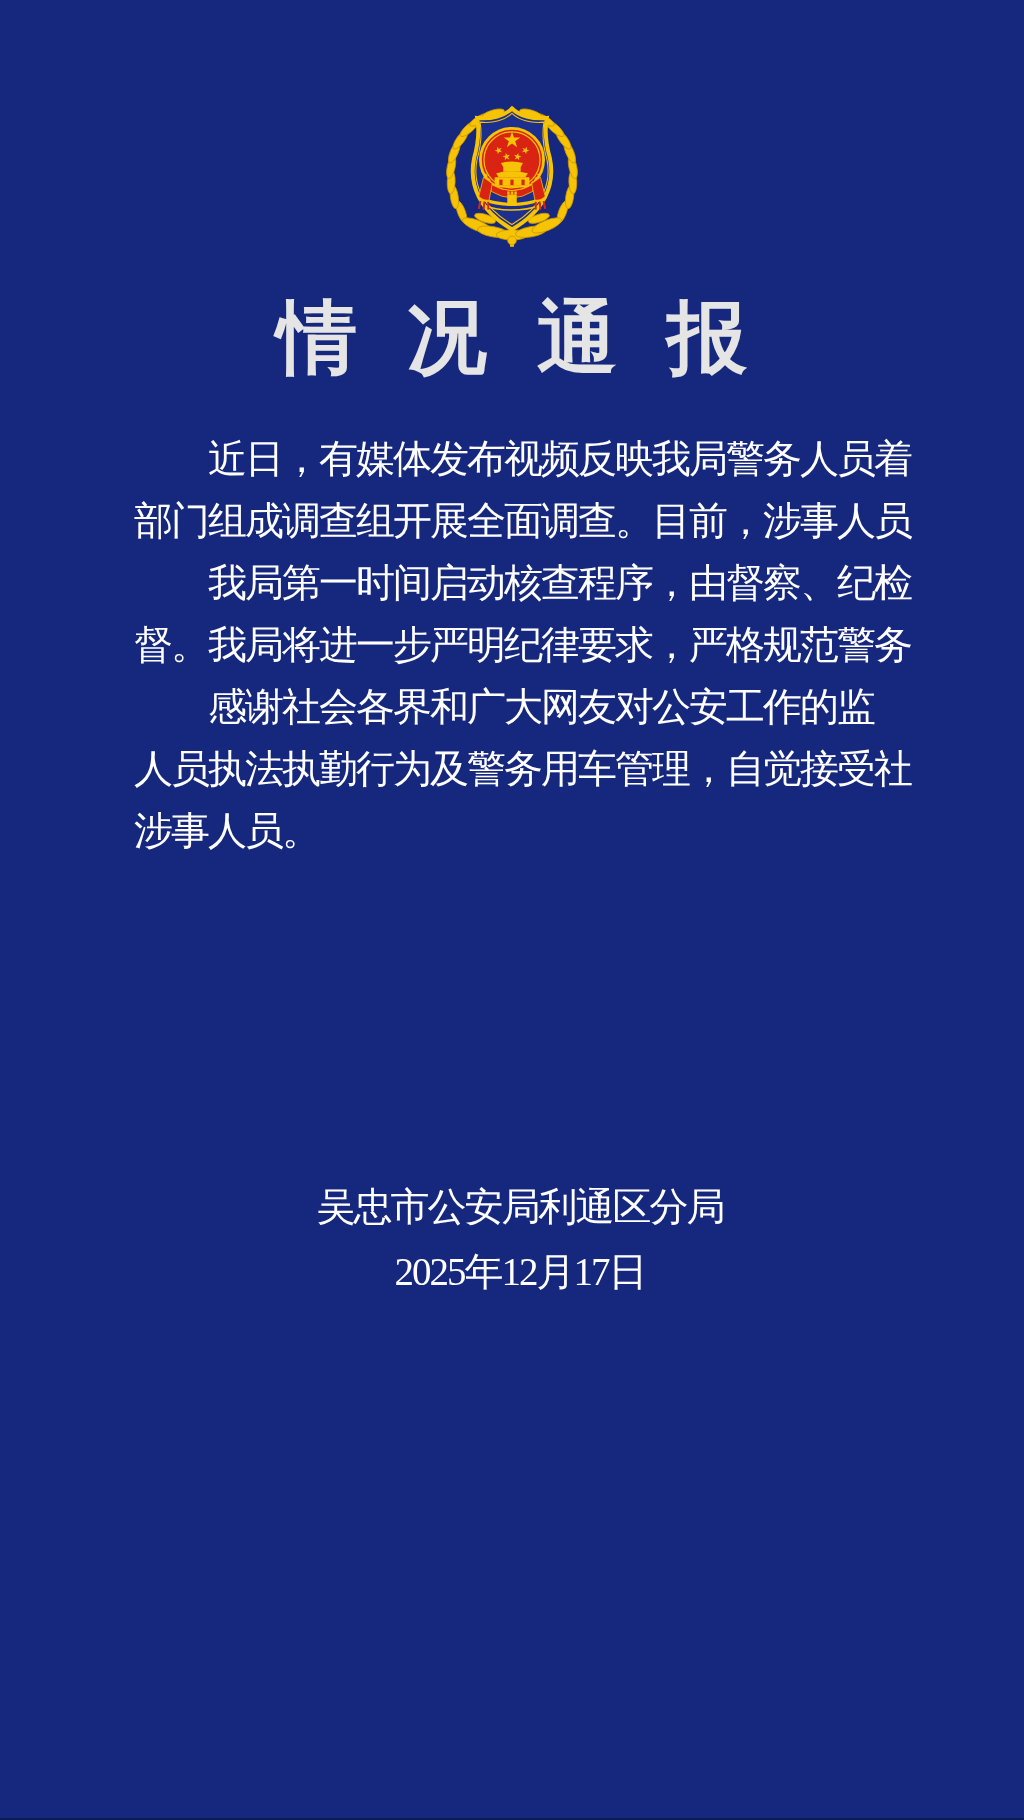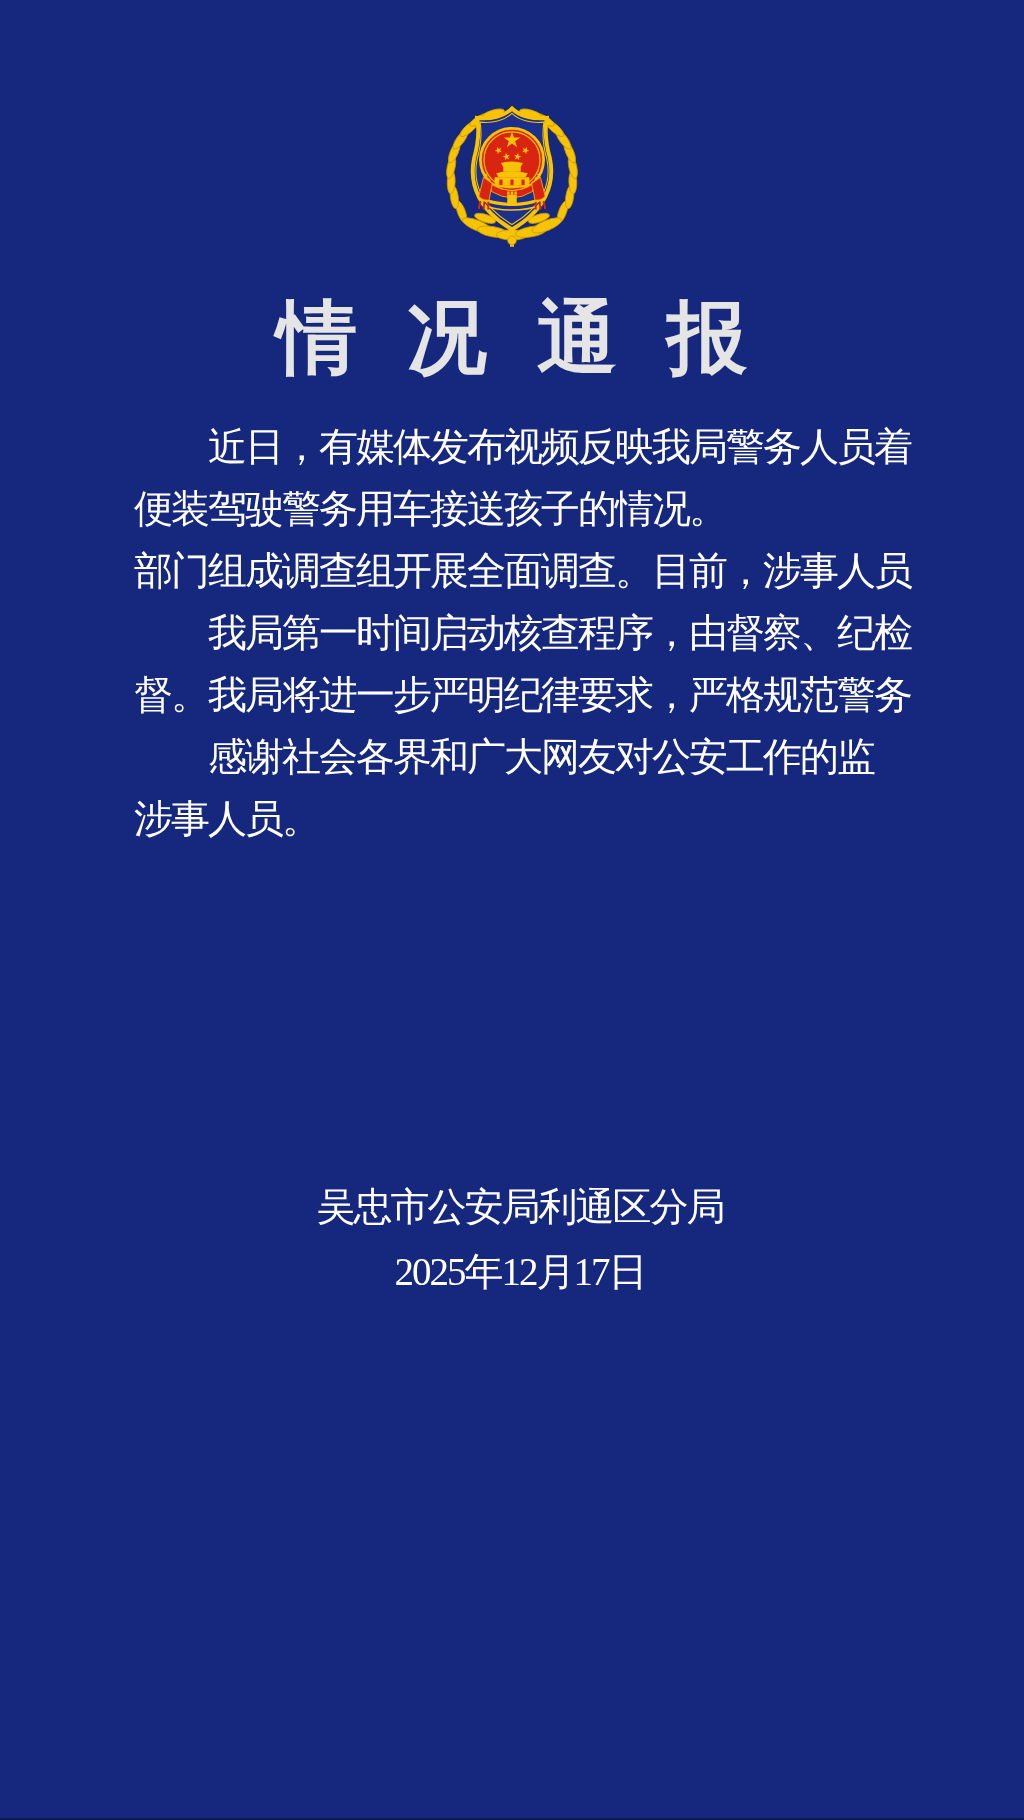--- a/index.html
+++ b/index.html
@@ -19,21 +19,21 @@
   .title {
     position:absolute; top:288px; left:0; width:1024px;
     text-align:center; color:#e5e5e5;
     font-size:80px; font-weight:bold; line-height:100px;
     font-family:"Liberation Serif","DejaVu Serif",serif;
   }
   .title span { letter-spacing:50px; margin-right:-50px; }
 
   
   .body-text {
-    position:absolute; top:416px; left:134px; width:800px;
+    position:absolute; top:428px; left:134px; width:800px;
     color:#ffffff; font-size:39px; line-height:62px; letter-spacing:-2px;
   }
   .line { height:62px; white-space:nowrap; }
   .line.indent { padding-left:74px; }
 
   
   .sig-block {
     position:absolute; top:1174px; left:0; width:960px;
     box-sizing:border-box; padding-left:80px;
     text-align:center; color:#ffffff;
@@ -132,25 +132,25 @@
     <rect x="98.5" y="122" width="3" height="4" fill="#f6c404"></rect>
     <rect x="103" y="122" width="3" height="4" fill="#f6c404"></rect>
   </svg>
 
   <div class="title">
     <span>情况通报</span>
   </div>
 
   <div class="body-text">
     <div class="line indent">近日，有媒体发布视频反映我局警务人员着</div>
-    <div class="line">便装驾驶警务用车接送孩子的情况。</div>
     <div class="line">部门组成调查组开展全面调查。目前，涉事人员</div>
     <div class="line indent">我局第一时间启动核查程序，由督察、纪检</div>
     <div class="line">督。我局将进一步严明纪律要求，严格规范警务</div>
     <div class="line indent">感谢社会各界和广大网友对公安工作的监</div>
+    <div class="line">人员执法执勤行为及警务用车管理，自觉接受社</div>
     <div class="line">涉事人员。</div>
   </div>
 
   <div class="sig-block">
     <div class="sig-line">吴忠市公安局利通区分局</div>
     <div class="sig-line">2025年12月17日</div>
   </div>
 
 </div>
 

